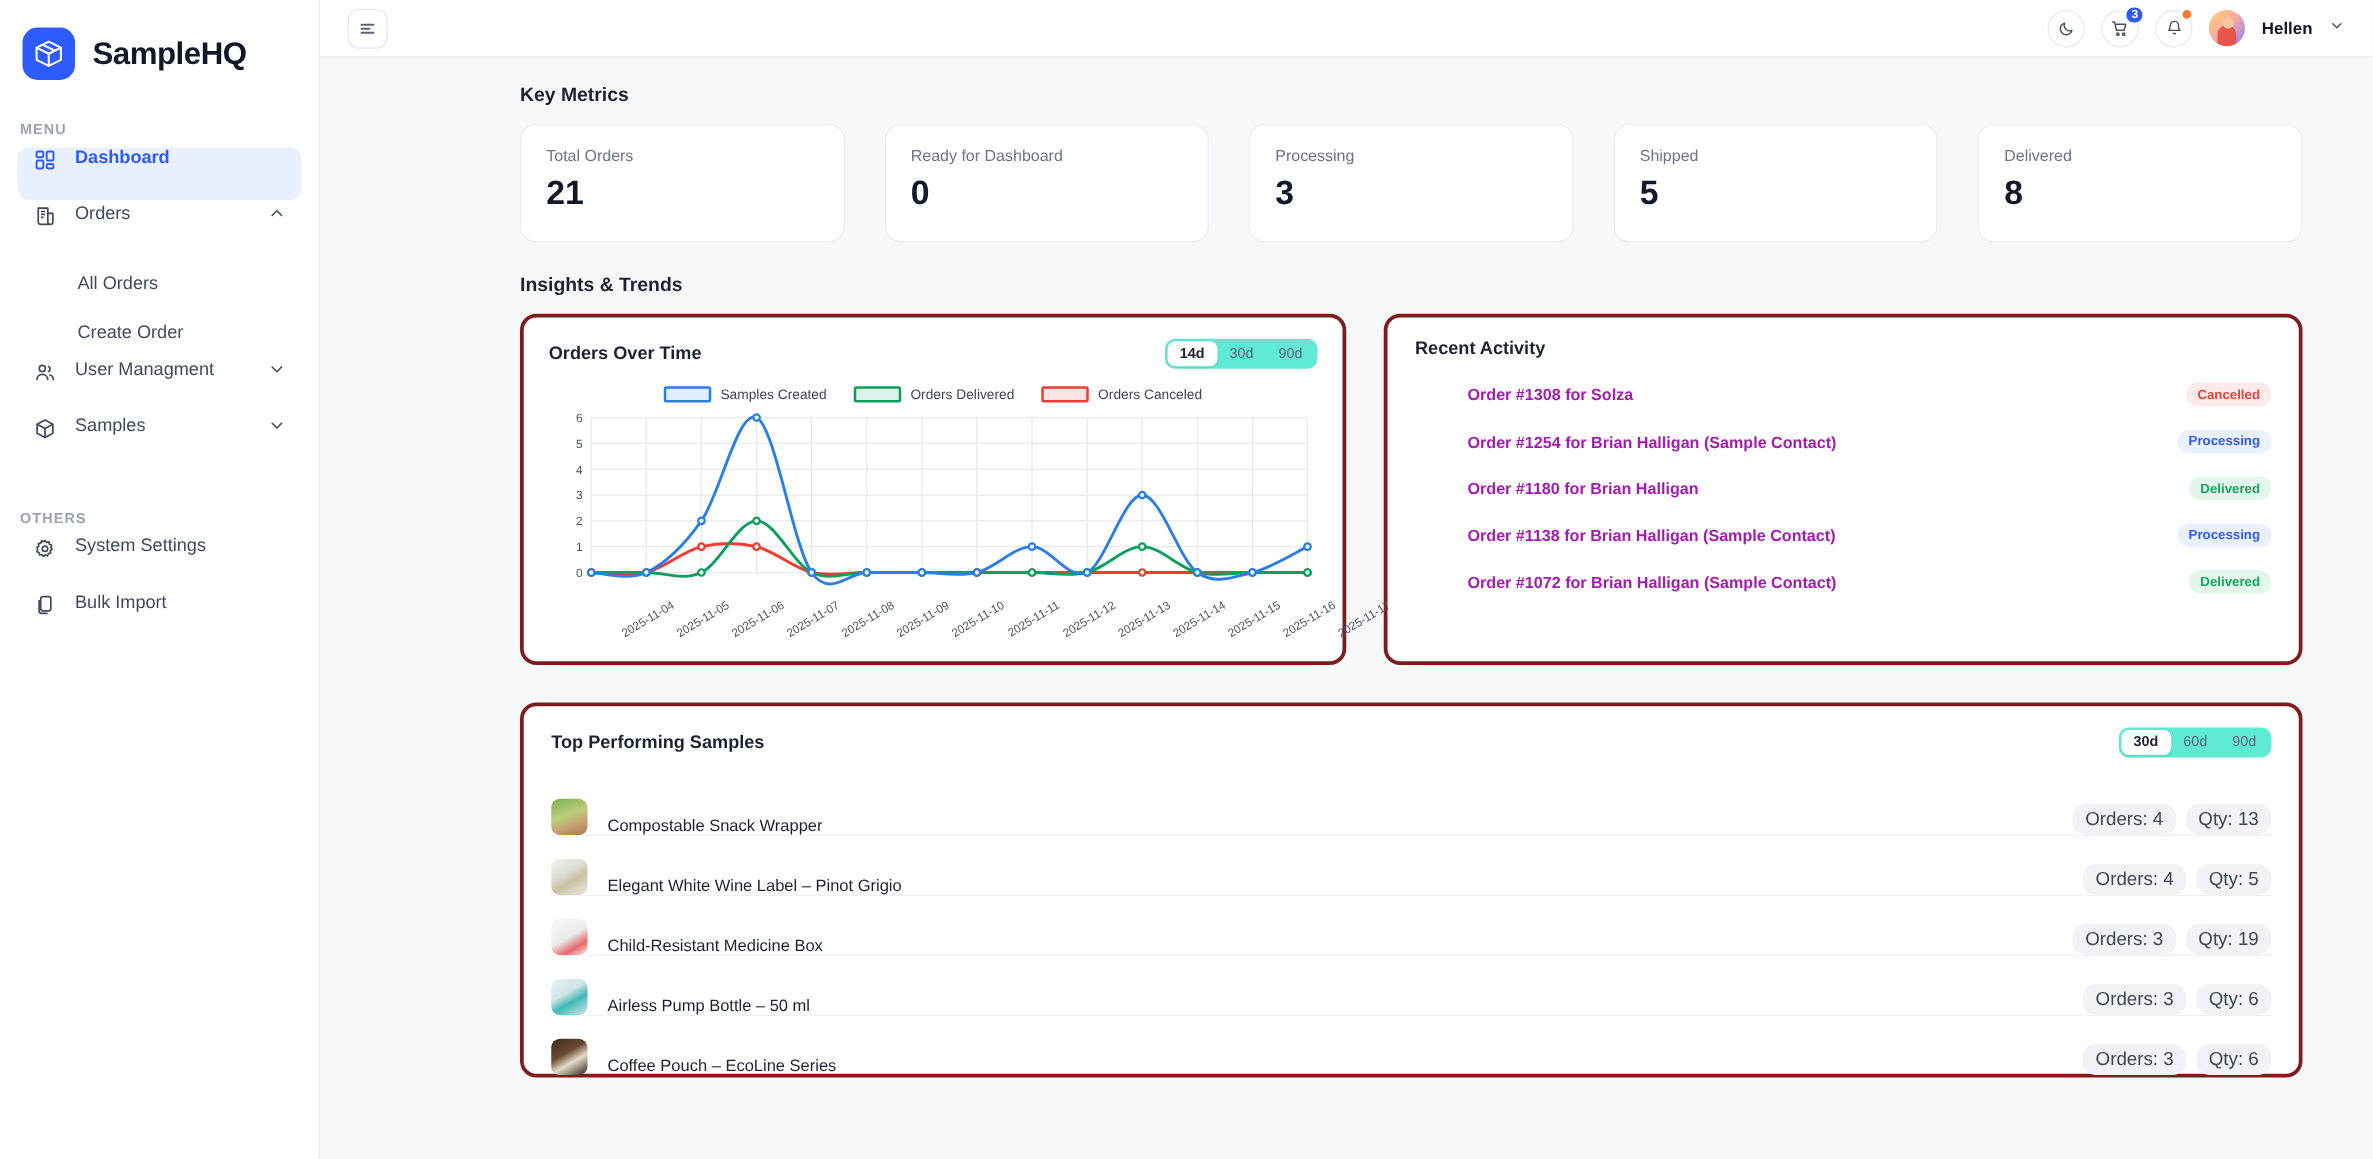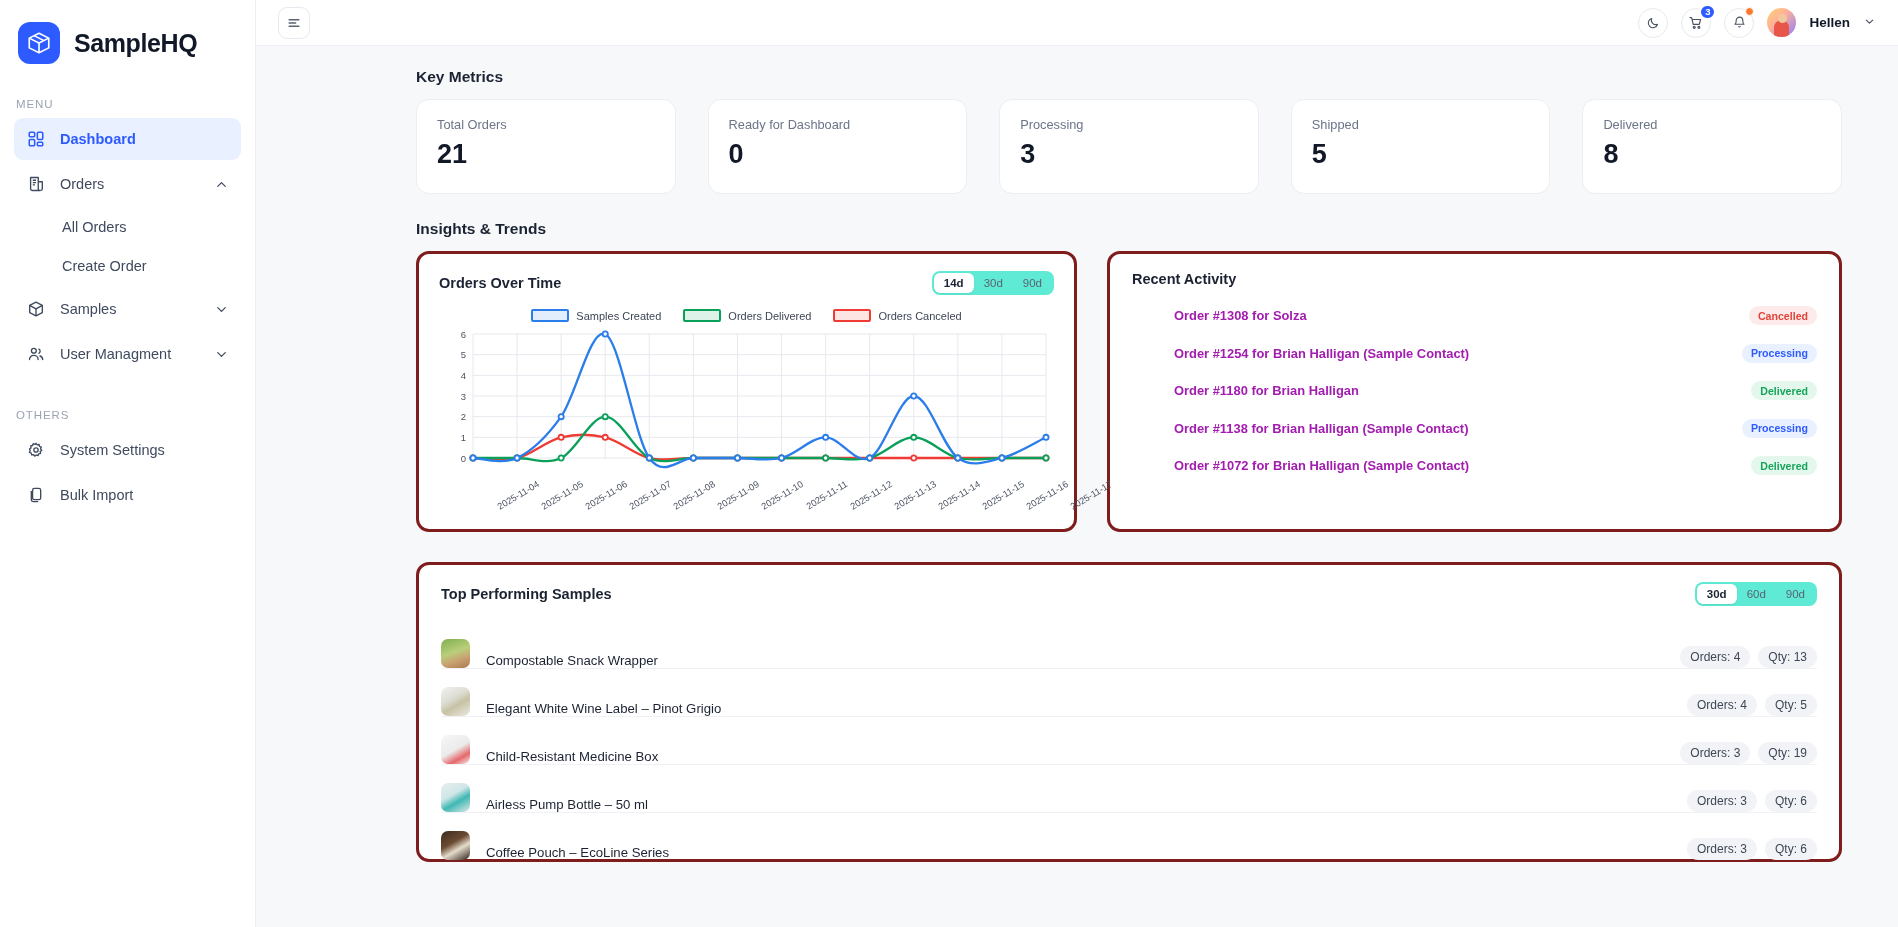--- a/index.html
+++ b/index.html
@@ -18,25 +18,25 @@
     padding: 0 0 0 0; position: relative;
   }
   .brand { display: flex; align-items: center; gap: 14px; padding: 22px 0 0 18px; }
   .brand-logo {
     width: 42px; height: 42px; border-radius: 12px; background: #2d5bff;
     display: flex; align-items: center; justify-content: center; flex: 0 0 42px;
   }
   .brand-name { font-size: 25px; font-weight: 700; color: #111827; letter-spacing: -.4px; }
 
   .nav-section-label {
-    font-size: 11.5px; letter-spacing: .9px; color: #9aa3b2; font-weight: 400;
+    font-size: 11.5px; letter-spacing: .9px; color: #9aa3b2; font-weight: 700;
     padding: 0 0 0 16px; margin-top: 34px; margin-bottom: 8px;
   }
   .nav-item {
-    display: flex; align-items: center; gap: 14px;
+    display: flex; gap: 14px;
     height: 42px; margin: 3px 14px; padding: 0 12px;
     border-radius: 9px; color: #3f4a5e; font-size: 14.5px; cursor: pointer;
   }
   .nav-item.active { background: #e9f0ff; color: #2d5bff; font-weight: 600; }
   .nav-item .chev { margin-left: auto; display: flex; }
   .nav-icon { width: 20px; height: 20px; display: flex; align-items: center; justify-content: center; flex: 0 0 20px; }
   .nav-sub {
     display: flex; align-items: center; height: 38px;
     padding-left: 48px; margin: 1px 14px; border-radius: 9px;
     font-size: 14.5px; color: #3f4a5e; cursor: pointer;
@@ -143,21 +143,21 @@
   .sample-row:first-child { border-top: none; }
   .thumb { width: 29px; height: 29px; border-radius: 7px; margin-right: 16px; flex: 0 0 29px; background-size: cover; }
   .t1 { background: linear-gradient(160deg,#7fae4f 0%,#b9cf7a 45%,#c9a072 70%,#a87a4e 100%); }
   .t2 { background: linear-gradient(150deg,#f2f3ef 0%,#dcdcd2 40%,#c7c2a4 60%,#eceae2 100%); }
   .t3 { background: linear-gradient(150deg,#f7f7f7 0%,#ebebeb 50%,#e6676a 75%,#f3f3f3 100%); }
   .t4 { background: linear-gradient(150deg,#e9eff0 0%,#cfe6e6 40%,#3fb8b4 62%,#dfe9e6 100%); }
   .t5 { background: linear-gradient(150deg,#3c2a1e 0%,#6b4b33 40%,#e4dccb 62%,#2e2018 100%); }
   .sample-name { font-size: 13.2px; color: #1b2333; }
   .sample-stats { margin-left: auto; display: flex; gap: 8px; }
   .stat-pill {
-    background: #f2f3f6; color: #3d4656; font-size: 12px;
+    background: #f2f3f6; color: #3d4656; font-size: 15px;
     padding: 4px 10px; border-radius: 11px;
   }
 </style>
 </head>
 <body>
 
 <div class="app">
 
   <aside class="sidebar">
     <div class="brand">
@@ -204,44 +204,44 @@
 
     <div class="nav-sub">
       <span>All Orders</span>
     </div>
     <div class="nav-sub">
       <span>Create Order</span>
     </div>
 
     <div class="nav-item">
       <span class="nav-icon">
-        <svg width="18" height="18" viewBox="0 0 20 20" fill="none" stroke="#3f4a5e" stroke-width="1.5" stroke-linejoin="round">
-          <path d="M10 2.3 17 6v8l-7 3.7L3 14V6l7-3.7z"></path>
-            <path d="M3 6l7 3.8L17 6"></path>
-            <path d="M10 9.8v7.9"></path>
-        </svg>
-      </span>
-      <span>Samples</span>
-      <span class="chev">
-        <svg width="15" height="15" viewBox="0 0 20 20" fill="none" stroke="#3f4a5e" stroke-width="1.7" stroke-linecap="round" stroke-linejoin="round">
-            <path d="M5 7.5 10 12.5l5-5"></path>
-          </svg>
-      </span>
-    </div>
-
-    <div class="nav-item">
-      <span class="nav-icon">
         <svg width="18" height="18" viewBox="0 0 20 20" fill="none" stroke="#3f4a5e" stroke-width="1.5" stroke-linecap="round">
           <circle cx="7.6" cy="6.4" r="2.7"></circle>
             <path d="M2.8 16.2c0-2.7 2.2-4.6 4.8-4.6s4.8 1.9 4.8 4.6"></path>
           <path d="M13.2 4.6a2.6 2.6 0 0 1 0 4.6"></path>
             <path d="M14.4 12.2c1.8.5 3 1.9 3 4"></path>
         </svg>
       </span>
       <span>User Managment</span>
+      <span class="chev">
+        <svg width="15" height="15" viewBox="0 0 20 20" fill="none" stroke="#3f4a5e" stroke-width="1.7" stroke-linecap="round" stroke-linejoin="round">
+            <path d="M5 7.5 10 12.5l5-5"></path>
+          </svg>
+      </span>
+    </div>
+
+    <div class="nav-item">
+      <span class="nav-icon">
+        <svg width="18" height="18" viewBox="0 0 20 20" fill="none" stroke="#3f4a5e" stroke-width="1.5" stroke-linejoin="round">
+          <path d="M10 2.3 17 6v8l-7 3.7L3 14V6l7-3.7z"></path>
+            <path d="M3 6l7 3.8L17 6"></path>
+            <path d="M10 9.8v7.9"></path>
+        </svg>
+      </span>
+      <span>Samples</span>
       <span class="chev">
         <svg width="15" height="15" viewBox="0 0 20 20" fill="none" stroke="#3f4a5e" stroke-width="1.7" stroke-linecap="round" stroke-linejoin="round">
             <path d="M5 7.5 10 12.5l5-5"></path>
           </svg>
       </span>
     </div>
 
     <div class="nav-section-label">OTHERS</div>
 
     <div class="nav-item">

